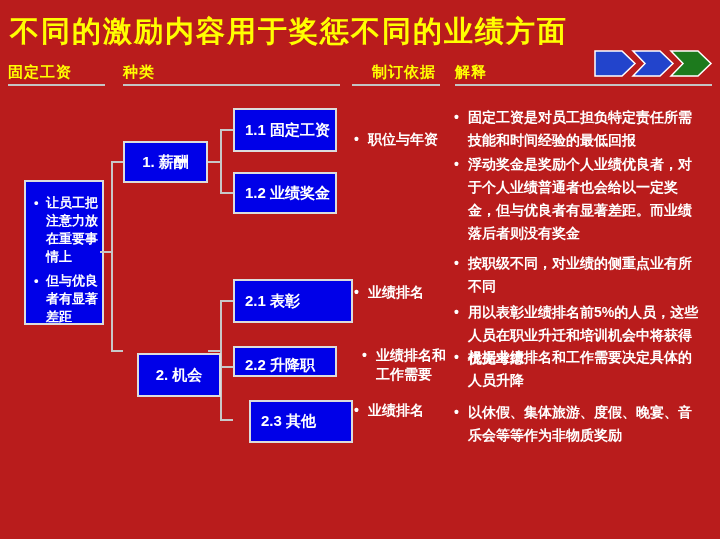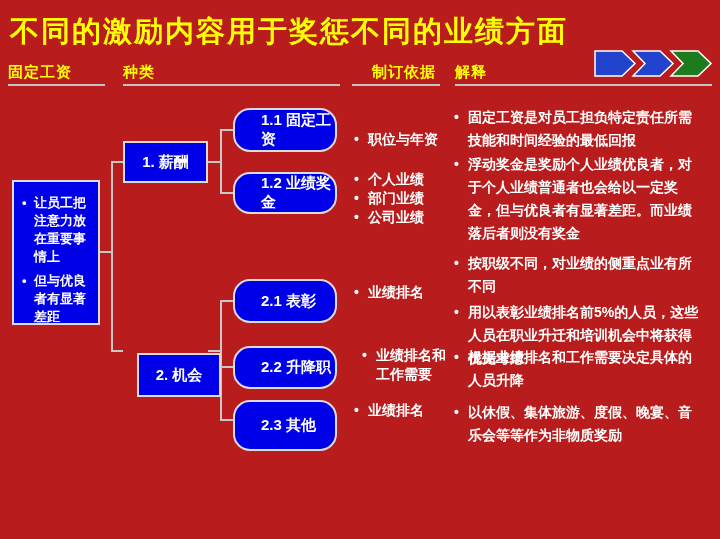--- a/index.html
+++ b/index.html
@@ -17,21 +17,21 @@
     position:absolute;top:63px;color:#FFFF00;font-size:15px;font-weight:bold;
     letter-spacing:1px;white-space:nowrap;
   }
   .underline{position:absolute;top:84px;height:2px;background:#C4C4C4;}
   .bluebox{
     position:absolute;background:#0000E8;border:2px solid #DCDCDC;box-sizing:border-box;
     color:#FFFFFF;font-weight:bold;
   }
   .treebox{display:flex;align-items:center;font-size:15px;}
   .treebox.centered{justify-content:center;}
-  .treebox.leftpad{padding-left:26px;border-radius:17px;}
+  .treebox.leftpad{padding-left:10px;}
   .goalbox{padding:12px 2px 4px 6px;font-size:13px;line-height:18px;}
   .goal-bullet{position:relative;padding-left:14px;margin-bottom:6px;}
   .goal-bullet::before{content:"\2022";position:absolute;left:2px;}
   .line{position:absolute;background:#C8C8C8;}
   .col-group{position:absolute;color:#FFFFFF;font-weight:bold;}
   .bullet{position:relative;padding-left:16px;}
   .bullet::before{content:"\2022";position:absolute;left:2px;}
   .basis{font-size:14px;line-height:19px;white-space:nowrap;}
   .basis.wrap{white-space:normal;width:94px;box-sizing:border-box;}
   .expl{font-size:14px;line-height:23px;width:250px;box-sizing:border-box;}
@@ -52,21 +52,21 @@
 
   <div class="col-header" style="left:8px;">固定工资</div>
   <div class="col-header" style="left:123px;">种类</div>
   <div class="col-header" style="left:352px;margin-left:20px;">制订依据</div>
   <div class="col-header" style="left:455px;">解释</div>
   <div class="underline" style="left:8px;width:97px;"></div>
   <div class="underline" style="left:123px;width:217px;"></div>
   <div class="underline" style="left:352px;width:88px;"></div>
   <div class="underline" style="left:455px;width:257px;"></div>
 
-  <div class="bluebox goalbox" style="left:12px;top:180px;width:88px;height:145px;">
+  <div class="bluebox goalbox" style="left:24px;top:180px;width:80px;height:145px;">
     <div class="goal-bullet">让员工把注意力放在重要事情上</div>
     <div class="goal-bullet">但与优良者有显著差距</div>
   </div>
 
   <div class="line" style="left:100px;top:251px;width:12px;height:2px;"></div>
   <div class="line" style="left:111px;top:161px;width:2px;height:191px;"></div>
   <div class="line" style="left:112px;top:161px;width:11px;height:2px;"></div>
   <div class="line" style="left:112px;top:350px;width:11px;height:2px;"></div>
 
   <div class="line" style="left:208px;top:161px;width:14px;height:2px;"></div>
@@ -85,37 +85,32 @@
   </div>
   <div class="bluebox treebox leftpad" style="left:233px;top:108px;width:104px;height:44px;">
     <span>1.1 固定工资</span>
   </div>
   <div class="bluebox treebox leftpad" style="left:233px;top:172px;width:104px;height:42px;">
     <span>1.2 业绩奖金</span>
   </div>
   <div class="bluebox treebox centered" style="left:137px;top:329px;width:84px;height:44px;margin-top:24px;">
     <span>2. 机会</span>
   </div>
-  <div class="bluebox treebox leftpad" style="left:233px;top:279px;width:104px;height:44px;">
+  <div class="bluebox treebox leftpad" style="left:233px;top:279px;width:120px;height:44px;">
     <span>2.1 表彰</span>
   </div>
-  <div class="bluebox treebox leftpad" style="left:233px;top:346px;width:104px;height:43px;">
+  <div class="bluebox treebox leftpad" style="left:233px;top:346px;width:104px;height:31px;align-items:flex-end;">
     <span>2.2 升降职</span>
   </div>
-  <div class="bluebox treebox leftpad" style="left:233px;top:400px;width:104px;height:51px;">
+  <div class="bluebox treebox leftpad" style="left:249px;top:400px;width:104px;height:43px;">
     <span>2.3 其他</span>
   </div>
 
   <div class="col-group basis" style="left:352px;top:106px;margin-top:24px;">
     <div class="bullet">职位与年资</div>
-  </div>
-  <div class="col-group basis" style="left:352px;top:170px;">
-    <div class="bullet">个人业绩</div>
-    <div class="bullet">部门业绩</div>
-    <div class="bullet">公司业绩</div>
   </div>
   <div class="col-group basis" style="left:352px;top:283px;">
     <div class="bullet">业绩排名</div>
   </div>
   <div class="col-group basis wrap" style="left:360px;top:346px;">
     <div class="bullet">业绩排名和工作需要</div>
   </div>
   <div class="col-group basis" style="left:352px;top:401px;">
     <div class="bullet">业绩排名</div>
   </div>

